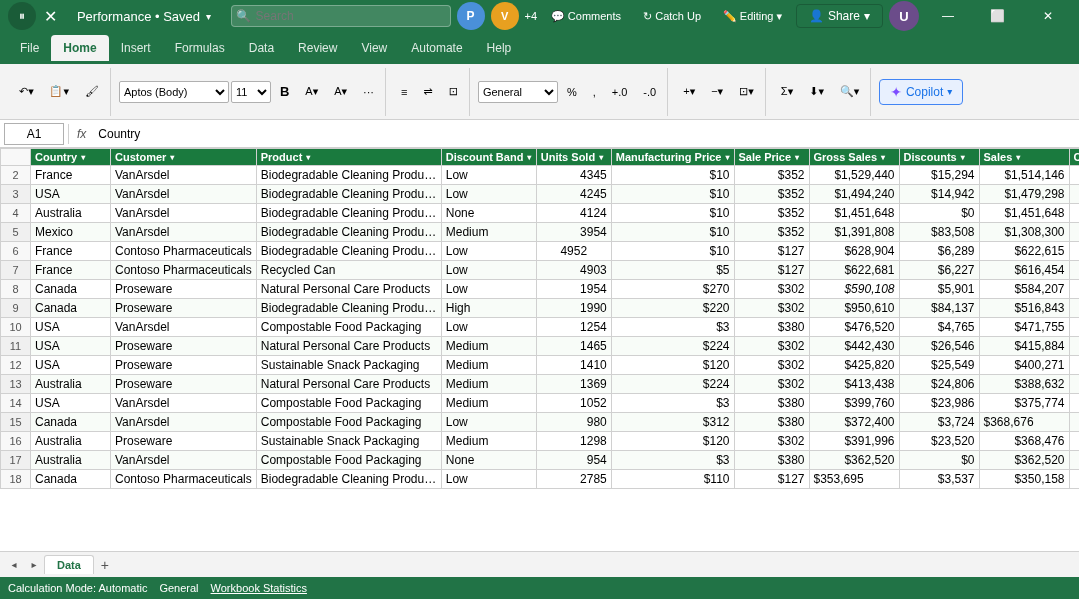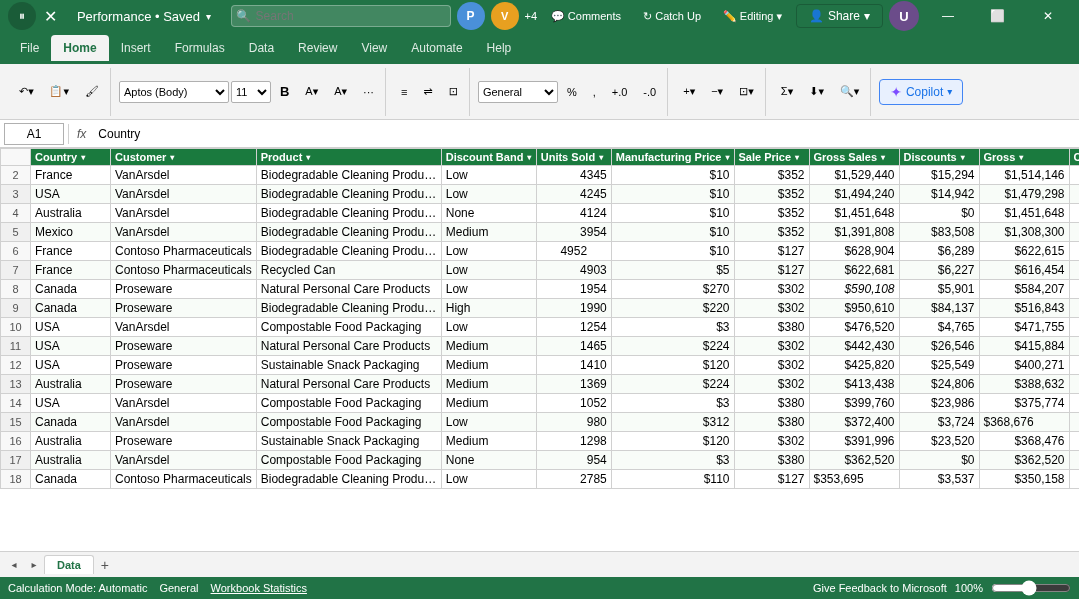--- a/index.html
+++ b/index.html
@@ -477,21 +477,21 @@
                 </div>
             </th>
             <th style="width:80px; min-width:80px; background:#1a7a3e; color:white;">
               <div class="header-dropdown">
                   <span>Discounts</span>
                   <span class="filter-arrow" style="color:white;">▾</span>
                 </div>
             </th>
             <th style="width:90px; min-width:90px; background:#1a7a3e; color:white;">
               <div class="header-dropdown">
-                  <span>Gross</span>
+                  <span>Sales</span>
                   <span class="filter-arrow" style="color:white;">▾</span>
                 </div>
             </th>
             <th style="width:70px; min-width:70px; background:#1a7a3e; color:white;">
               <div class="header-dropdown">
                   <span>COGS</span>
                 </div>
             </th>
           </tr>
         </thead>
@@ -745,20 +745,15 @@
     <div class="sheet-tab active">Data</div>
     <div class="add-sheet-btn">+</div>
   </div>
 
   <div class="status-bar">
     <div class="status-bar-left">
       <span>Calculation Mode: Automatic</span>
       <span>General</span>
       <span style="cursor:pointer; text-decoration:underline;">Workbook Statistics</span>
     </div>
-    <div class="status-bar-right">
-      <span style="cursor:pointer;">Give Feedback to Microsoft</span>
-      <span>100%</span>
-      <input type="range" min="10" max="200" value="100" style="width: 80px; accent-color: white;">
-    </div>
   </div>
 
 </div>
 
 </body></html>

